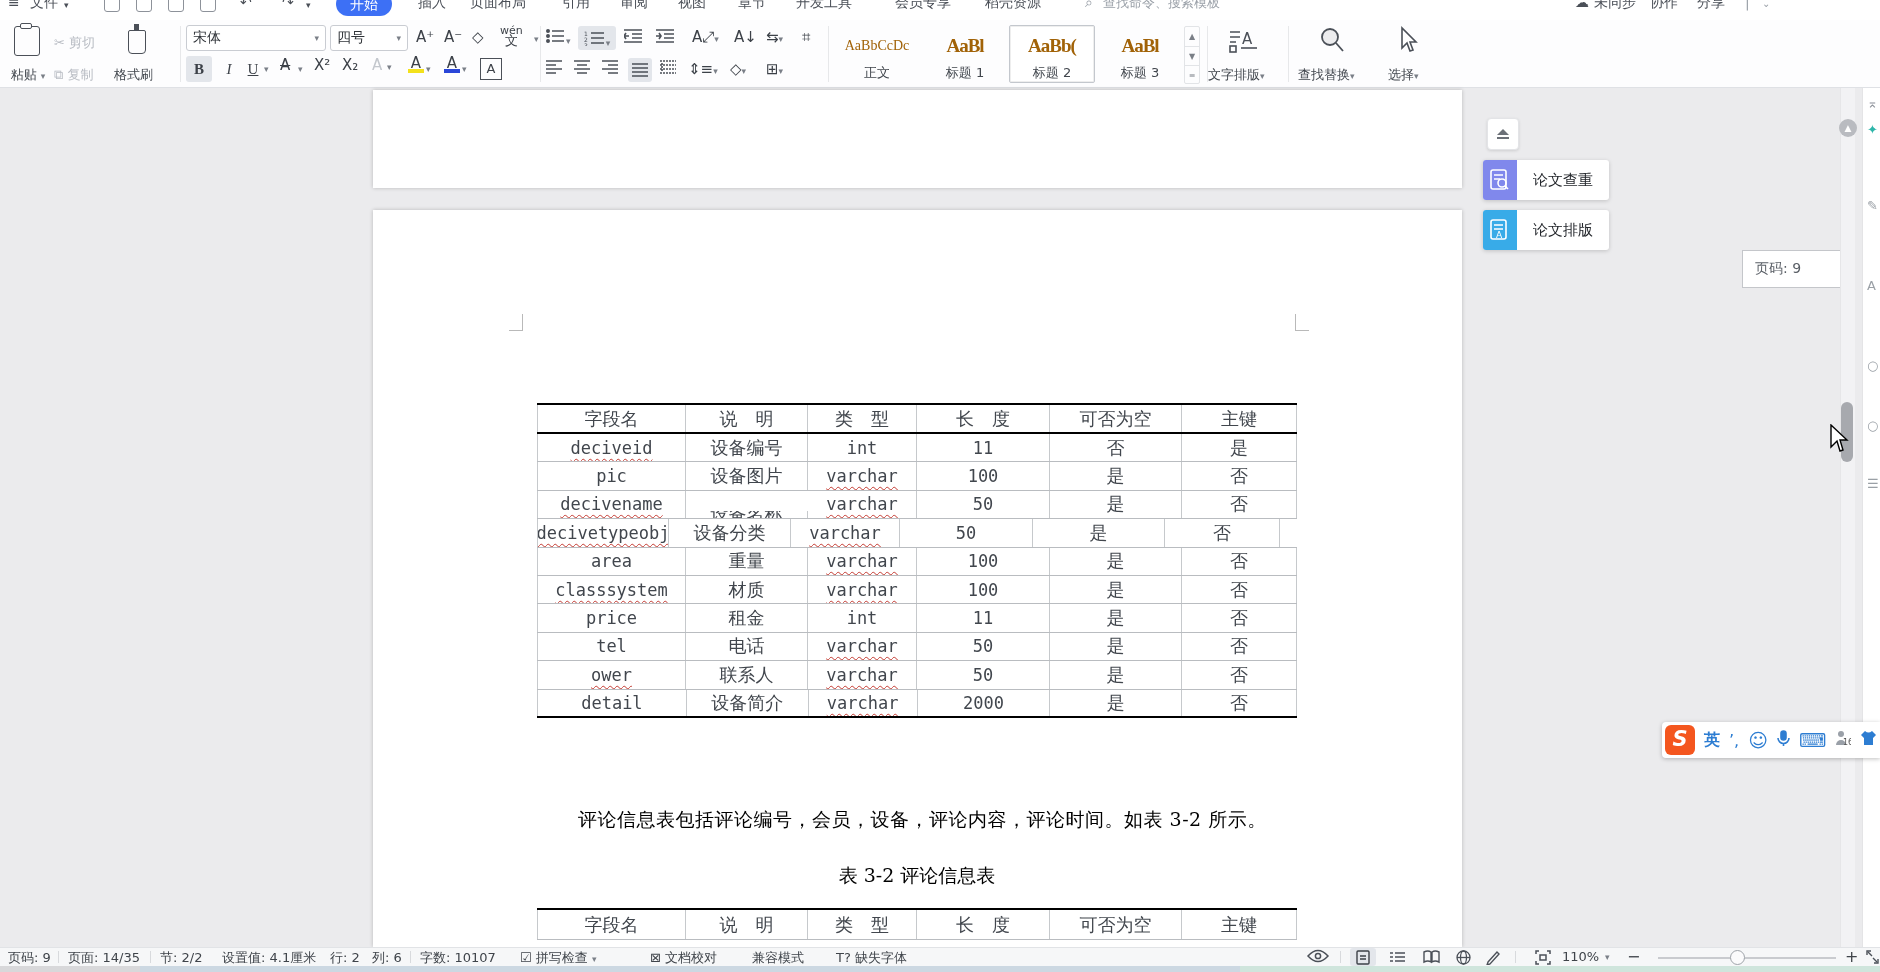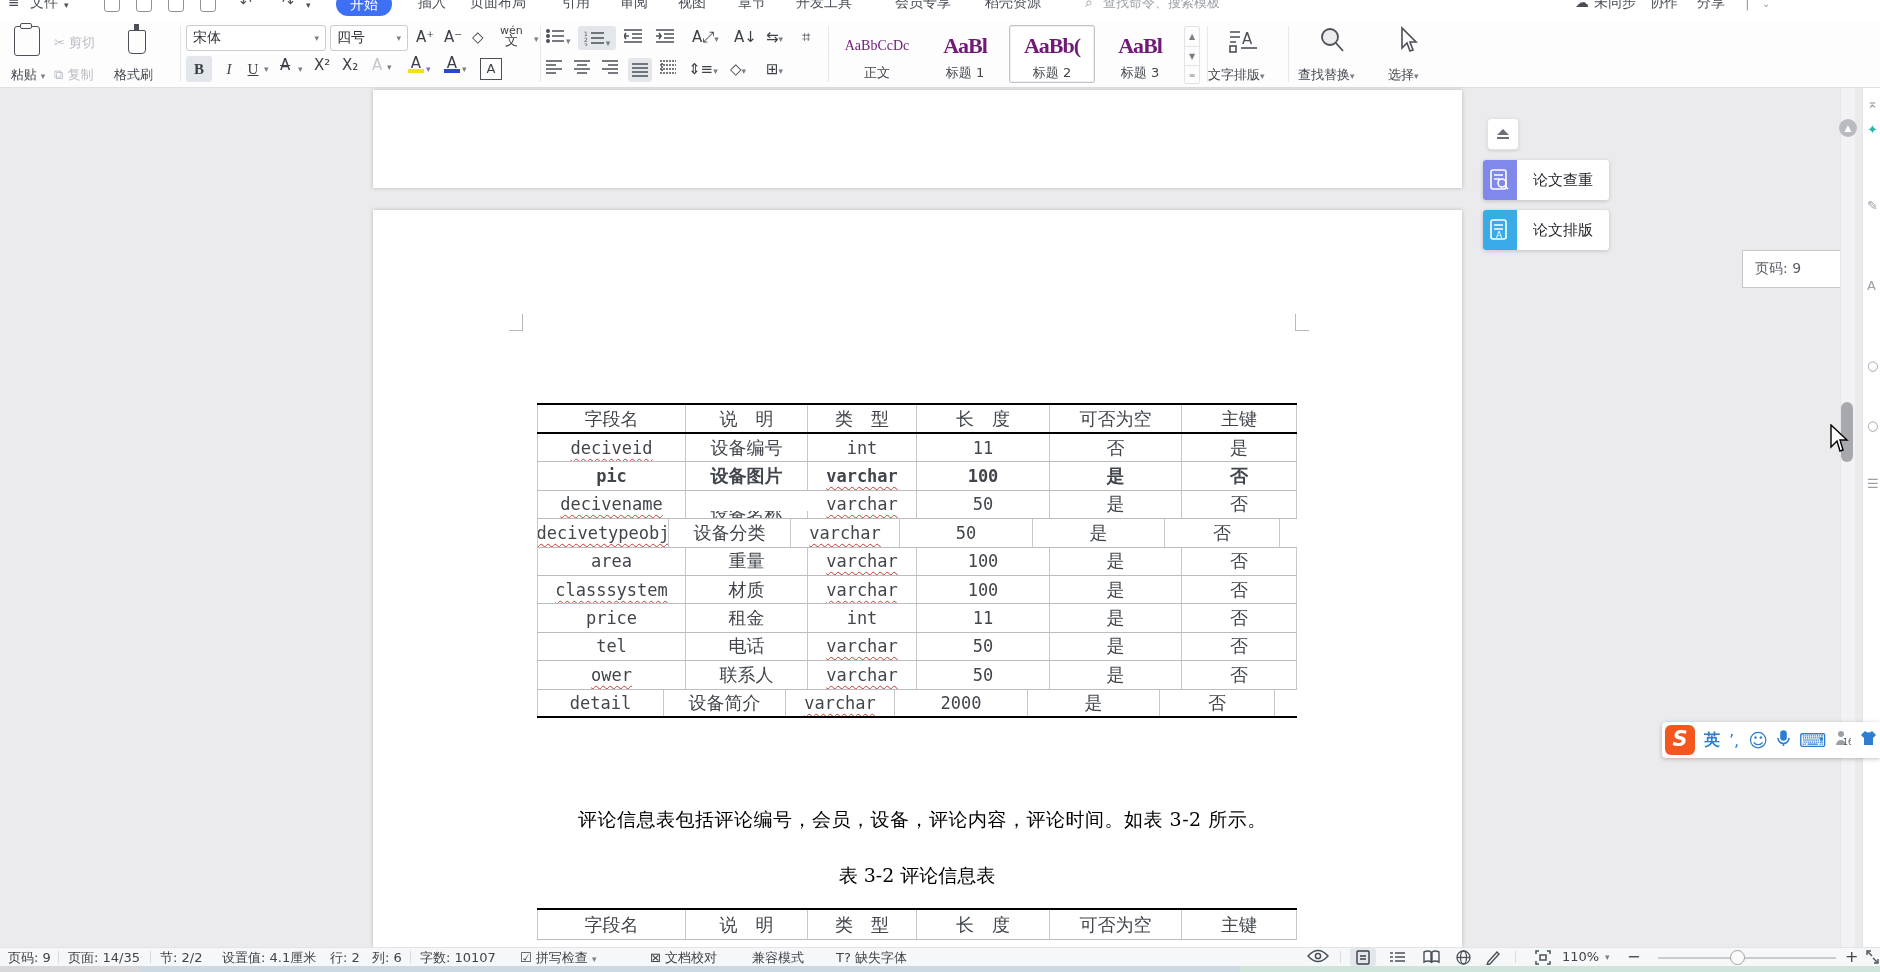--- a/index.html
+++ b/index.html
@@ -18,23 +18,23 @@
   #ribbon { position:absolute; left:0; top:20px; width:1880px; height:68px; background:#fdfdfe; border-bottom:1px solid #dfe1e5; }
   .rb-sep { position:absolute; top:6px; width:1px; height:56px; background:#e7e8ea; }
   .rb-lbl { position:absolute; font-size:13px; color:#41464d; white-space:nowrap; }
   .rb-lbl.gray { color:#b8bcc3; }
   .caret { font-size:9px; color:#7a7f87; }
   .rb-btn { position:absolute; font-size:15px; color:#3c4148; text-align:center; }
   .hl { background:#e3e6eb; border-radius:3px; }
   .combo { position:absolute; height:26px; border:1px solid #c9ccd2; border-radius:3px; background:#fff; font-size:14px; color:#2f3338; display:flex; align-items:center; padding:0 6px; justify-content:space-between; }
   .stylecard { position:absolute; width:86px; height:58px; top:5px; text-align:center; border:1px solid transparent; border-radius:2px; }
   .stylecard.sel { border:1px solid #c3c7cd; background:#fff; box-shadow:0 0 0 1px #eee inset; }
-  .stylecard .sample { height:38px; line-height:40px; font-family:"Liberation Serif","DejaVu Serif",serif; color:#701a75; overflow:hidden; white-space:nowrap; }
+  .stylecard .sample { height:38px; line-height:40px; font-family:"Liberation Serif","DejaVu Serif",serif; color:#a16207; overflow:hidden; white-space:nowrap; }
   .stylecard .sample.small { font-size:14px; }
-  .stylecard .sample.large { font-size:22px; font-weight:bold; letter-spacing:-1px; }
+  .stylecard .sample.large { font-size:19px; font-weight:bold; letter-spacing:-1px; }
   .stylecard .slabel { font-size:13px; color:#41464d; }
   .iconline { stroke:#4b5058; stroke-width:1.6; fill:none; }
 
   
   #docarea { position:absolute; left:0; top:88px; width:1880px; height:859px; background:#ebebed; }
   .page { position:absolute; left:373px; width:1089px; background:#fff; box-shadow:0 0 4px rgba(0,0,0,.22); }
   #page1 { top:2px; height:98px; }
   #page2 { top:122px; height:737px; }
   .cropmark { position:absolute; width:14px; height:17px; }
   .cm-left { border-right:1px solid #b9b9b9; border-bottom:1px solid #b9b9b9; }
@@ -301,21 +301,21 @@
           <div class="dtr" style="height: 28.4px;">
             <div class="dtd lat" style="width: 149px;">
               <span class="misspell">deciveid</span>
             </div>
             <div class="dtd cn" style="width: 122px;">设备编号</div>
             <div class="dtd lat" style="width: 109px;">int</div>
             <div class="dtd lat" style="width: 133px;">11</div>
             <div class="dtd cn" style="width: 132px;">否</div>
             <div class="dtd cn" style="width: 115px;">是</div>
           </div>
-          <div class="dtr" style="height: 28.4px; font-weight: bold;">
+          <div class="dtr" style="height: 28.4px;">
             <div class="dtd lat" style="width: 149px;">pic</div>
             <div class="dtd cn" style="width: 122px;">设备图片</div>
             <div class="dtd lat" style="width: 109px;">
               <span class="misspell">varchar</span>
             </div>
             <div class="dtd lat" style="width: 133px;">100</div>
             <div class="dtd cn" style="width: 132px;">是</div>
             <div class="dtd cn" style="width: 115px;">否</div>
           </div>
           <div class="dtr" style="height: 28.4px;">
@@ -388,21 +388,21 @@
             </div>
             <div class="dtd cn" style="width: 122px;">联系人</div>
             <div class="dtd lat" style="width: 109px;">
               <span class="misspell">varchar</span>
             </div>
             <div class="dtd lat" style="width: 133px;">50</div>
             <div class="dtd cn" style="width: 132px;">是</div>
             <div class="dtd cn" style="width: 115px;">否</div>
           </div>
           <div class="dtr lastline" style="height: 28.4px;">
-            <div class="dtd lat" style="width: 127px;">detail</div>
+            <div class="dtd lat" style="width: 150px;">detail</div>
             <div class="dtd cn" style="width: 122px;">设备简介</div>
             <div class="dtd lat" style="width: 109px;">
               <span class="misspell">varchar</span>
             </div>
             <div class="dtd lat" style="width: 133px;">2000</div>
             <div class="dtd cn" style="width: 132px;">是</div>
             <div class="dtd cn" style="width: 115px;">否</div>
           </div>
         </div>
 

